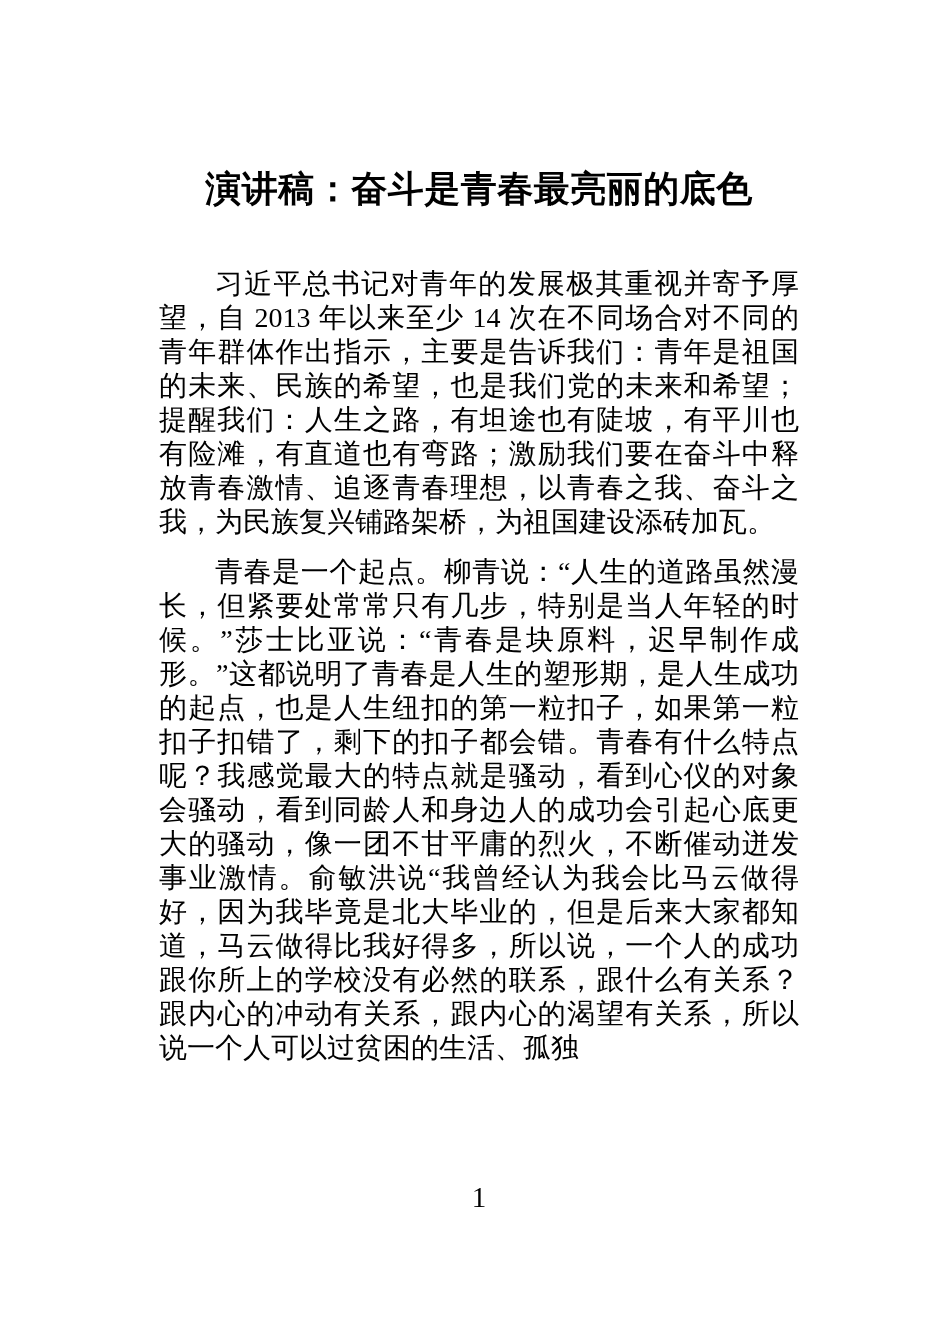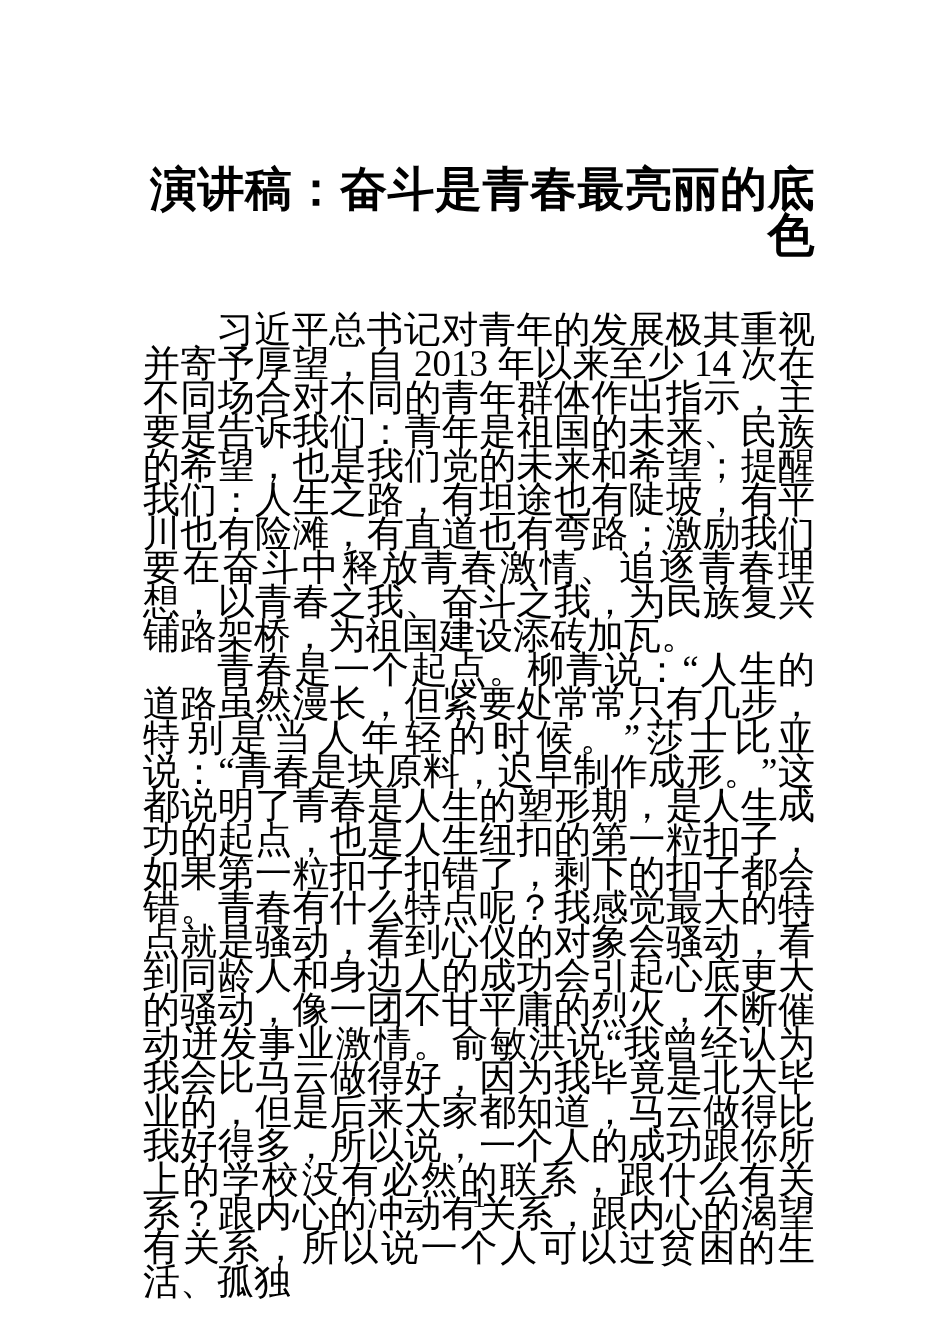--- a/index.html
+++ b/index.html
@@ -16,30 +16,30 @@
     font-family: "Liberation Serif", "DejaVu Serif", serif;
     color: #000000;
   }
   .content {
     width: 672px;
     margin-left: 143px;
     padding-top: 166px;
   }
   .doc-title {
     margin: 0 0 55px 0;
-    font-size: 47px;
+    font-size: 36px;
     font-weight: bold;
     line-height: 46px;
-    text-align: right;
+    text-align: center;
     letter-spacing: 0.5px;
     font-family: "Liberation Sans", "DejaVu Sans", sans-serif;
   }
   .para {
-    margin: 0;
-    font-size: 37px;
+    margin: 16px;
+    font-size: 28px;
     line-height: 34px;
     text-align: justify;
     text-indent: 2em;
     letter-spacing: 0;
   }
   .page-footer {
     position: absolute;
     left: 143px;
     width: 672px;
     top: 1180px;

